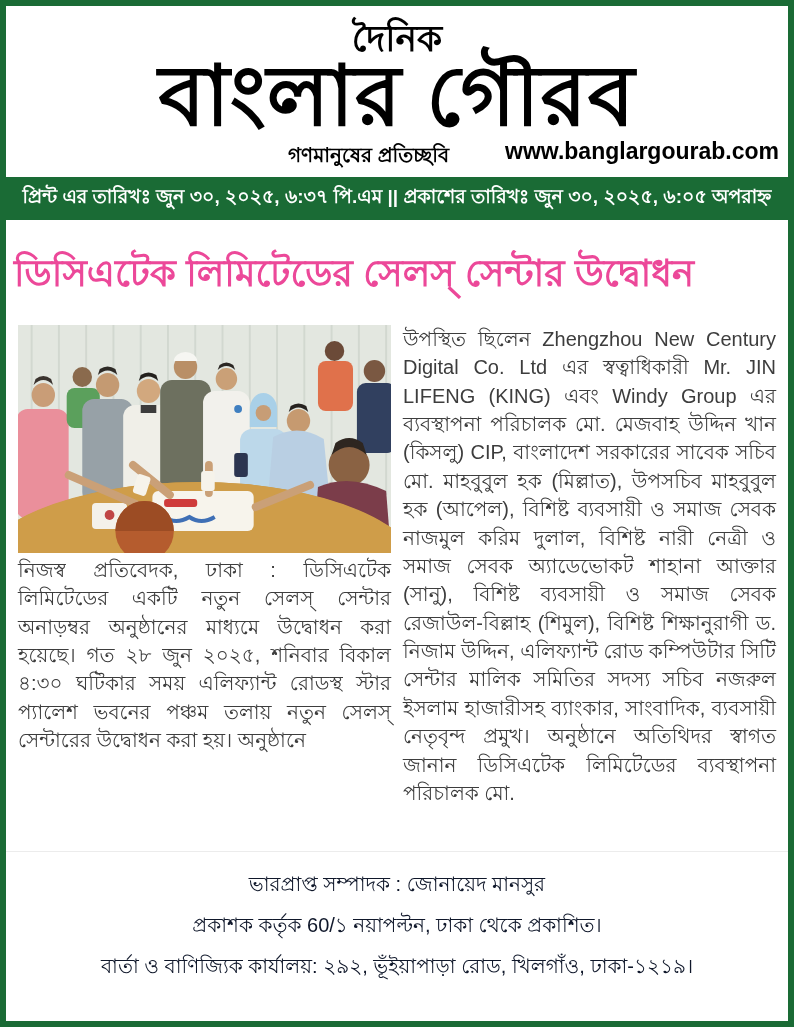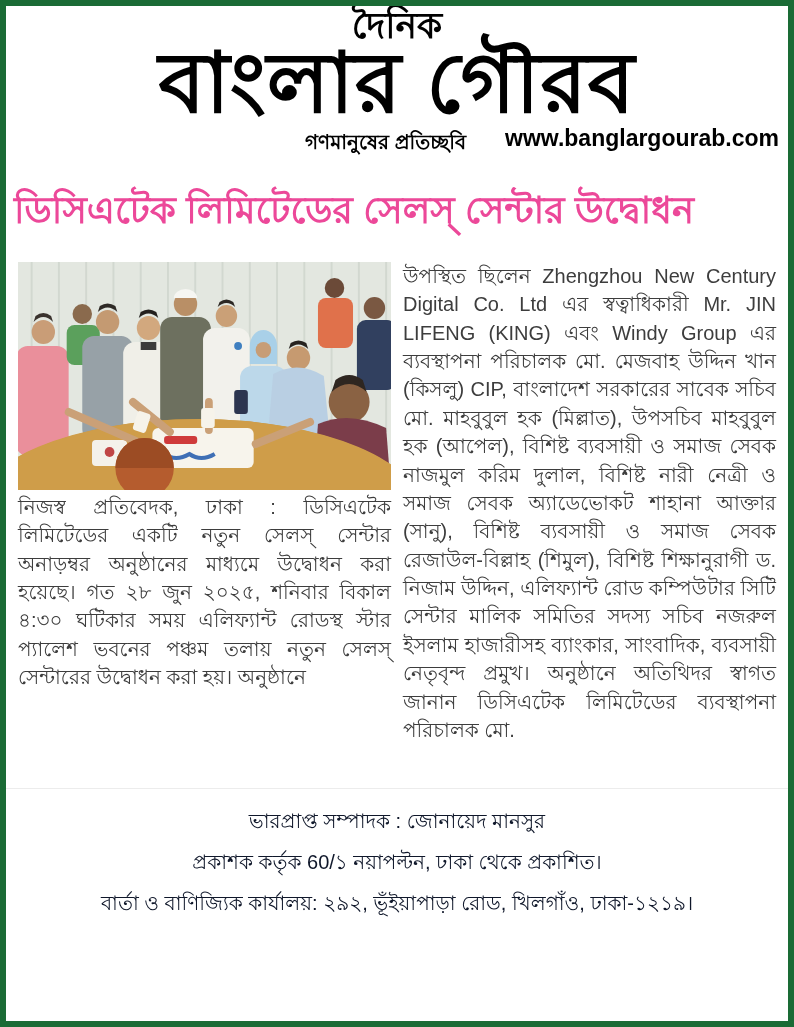--- a/index.html
+++ b/index.html
@@ -1,24 +1,24 @@
 <!DOCTYPE html>
 <html><head>
 <meta charset="utf-8">
 <style>
   html,body{margin:0;padding:0;background:#fff;}
   body{width:794px;height:1027px;font-family:"Liberation Sans","DejaVu Sans",sans-serif;}
   .page{box-sizing:border-box;width:794px;height:1027px;border:6px solid #1a6b35;background:#fff;overflow:hidden;position:relative;}
 
   
-  .masthead{text-align:center;padding-top:1px;color:#000;}
+  .masthead{text-align:center;padding-top:14px;color:#000;}
   .pre-title{font-size:36px;font-weight:900;line-height:1.05;}
   .main-title{font-size:84px;font-weight:900;line-height:1.0;letter-spacing:1px;margin-top:-4px;}
   .sub-row{position:relative;height:32px;margin-top:0px;}
-  .tagline{position:absolute;left:299px;top:2px;font-size:20px;font-weight:bold;}
+  .tagline{position:absolute;left:282px;top:2px;font-size:20px;font-weight:bold;}
   .website{position:absolute;right:9px;top:0px;font-size:23px;font-weight:bold;}
 
   
   .date-bar{margin-top:7px;background:#1a6b35;color:#fff;text-align:center;
             font-size:19px;font-weight:bold;padding:5px 0 6px;}
 
   
   .headline{font-size:37px;font-weight:bold;color:#ec4899;text-align:left;margin:24px 8px 18px;}
 
   
@@ -39,20 +39,23 @@
 
   <div class="masthead">
     <div class="pre-title">দৈনিক</div>
     <div class="main-title">বাংলার গৌরব</div>
     <div class="sub-row">
       <span class="tagline">গণমানুষের প্রতিচ্ছবি</span>
       <span class="website">www.banglargourab.com</span>
     </div>
   </div>
 
+  <div class="date-bar">
+    <span>প্রিন্ট এর তারিখঃ জুন ৩০, ২০২৫, ৬:৩৭ পি.এম || প্রকাশের তারিখঃ জুন ৩০, ২০২৫, ৬:০৫ অপরাহ্ন</span>
+  </div>
 
   <h1 class="headline">ডিসিএটেক লিমিটেডের সেলস্ সেন্টার উদ্বোধন</h1>
 
   <div class="article">
     <div class="col">
       <div class="photo-wrap">
 
         <svg viewBox="0 0 383 228" preserveAspectRatio="none">
           <rect x="0" y="0" width="383" height="228" fill="#e3e7e0"></rect>
           <g stroke="#d2d8d0" stroke-width="2">

